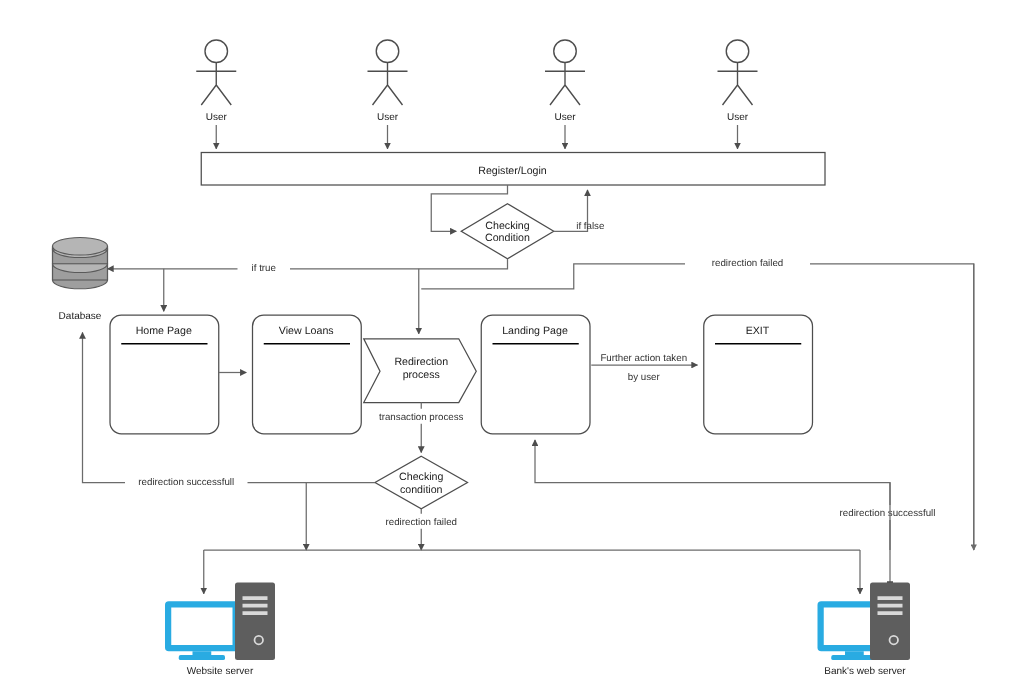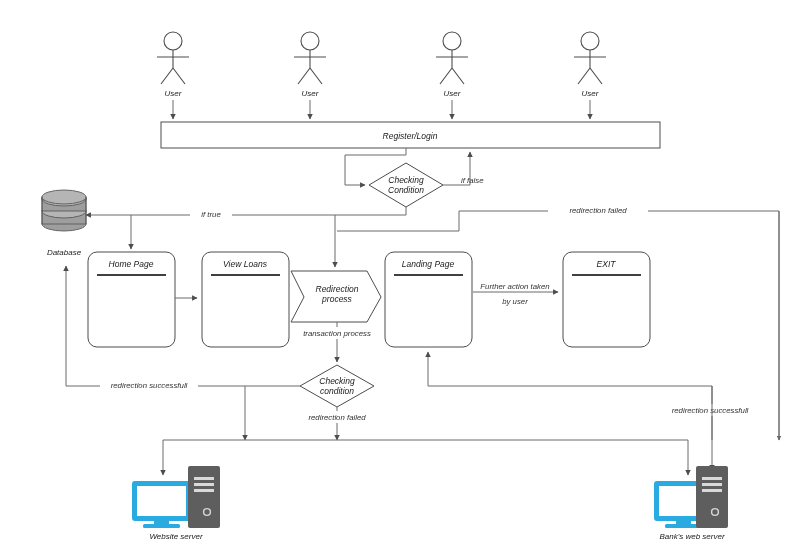--- a/index.html
+++ b/index.html
@@ -11,21 +11,20 @@
     width: 807px;
     height: 548px;
     font-family: "Liberation Sans", sans-serif;
     overflow: hidden;
   }
   #canvas {
     position: relative;
     width: 807px;
     height: 548px;
     background: #ffffff;
-    font-style: italic;
   }
   svg#diagram {
     position: absolute;
     top: 0;
     left: 0;
     width: 807px;
     height: 548px;
   }
   .shape-stroke {
     fill: #ffffff;

